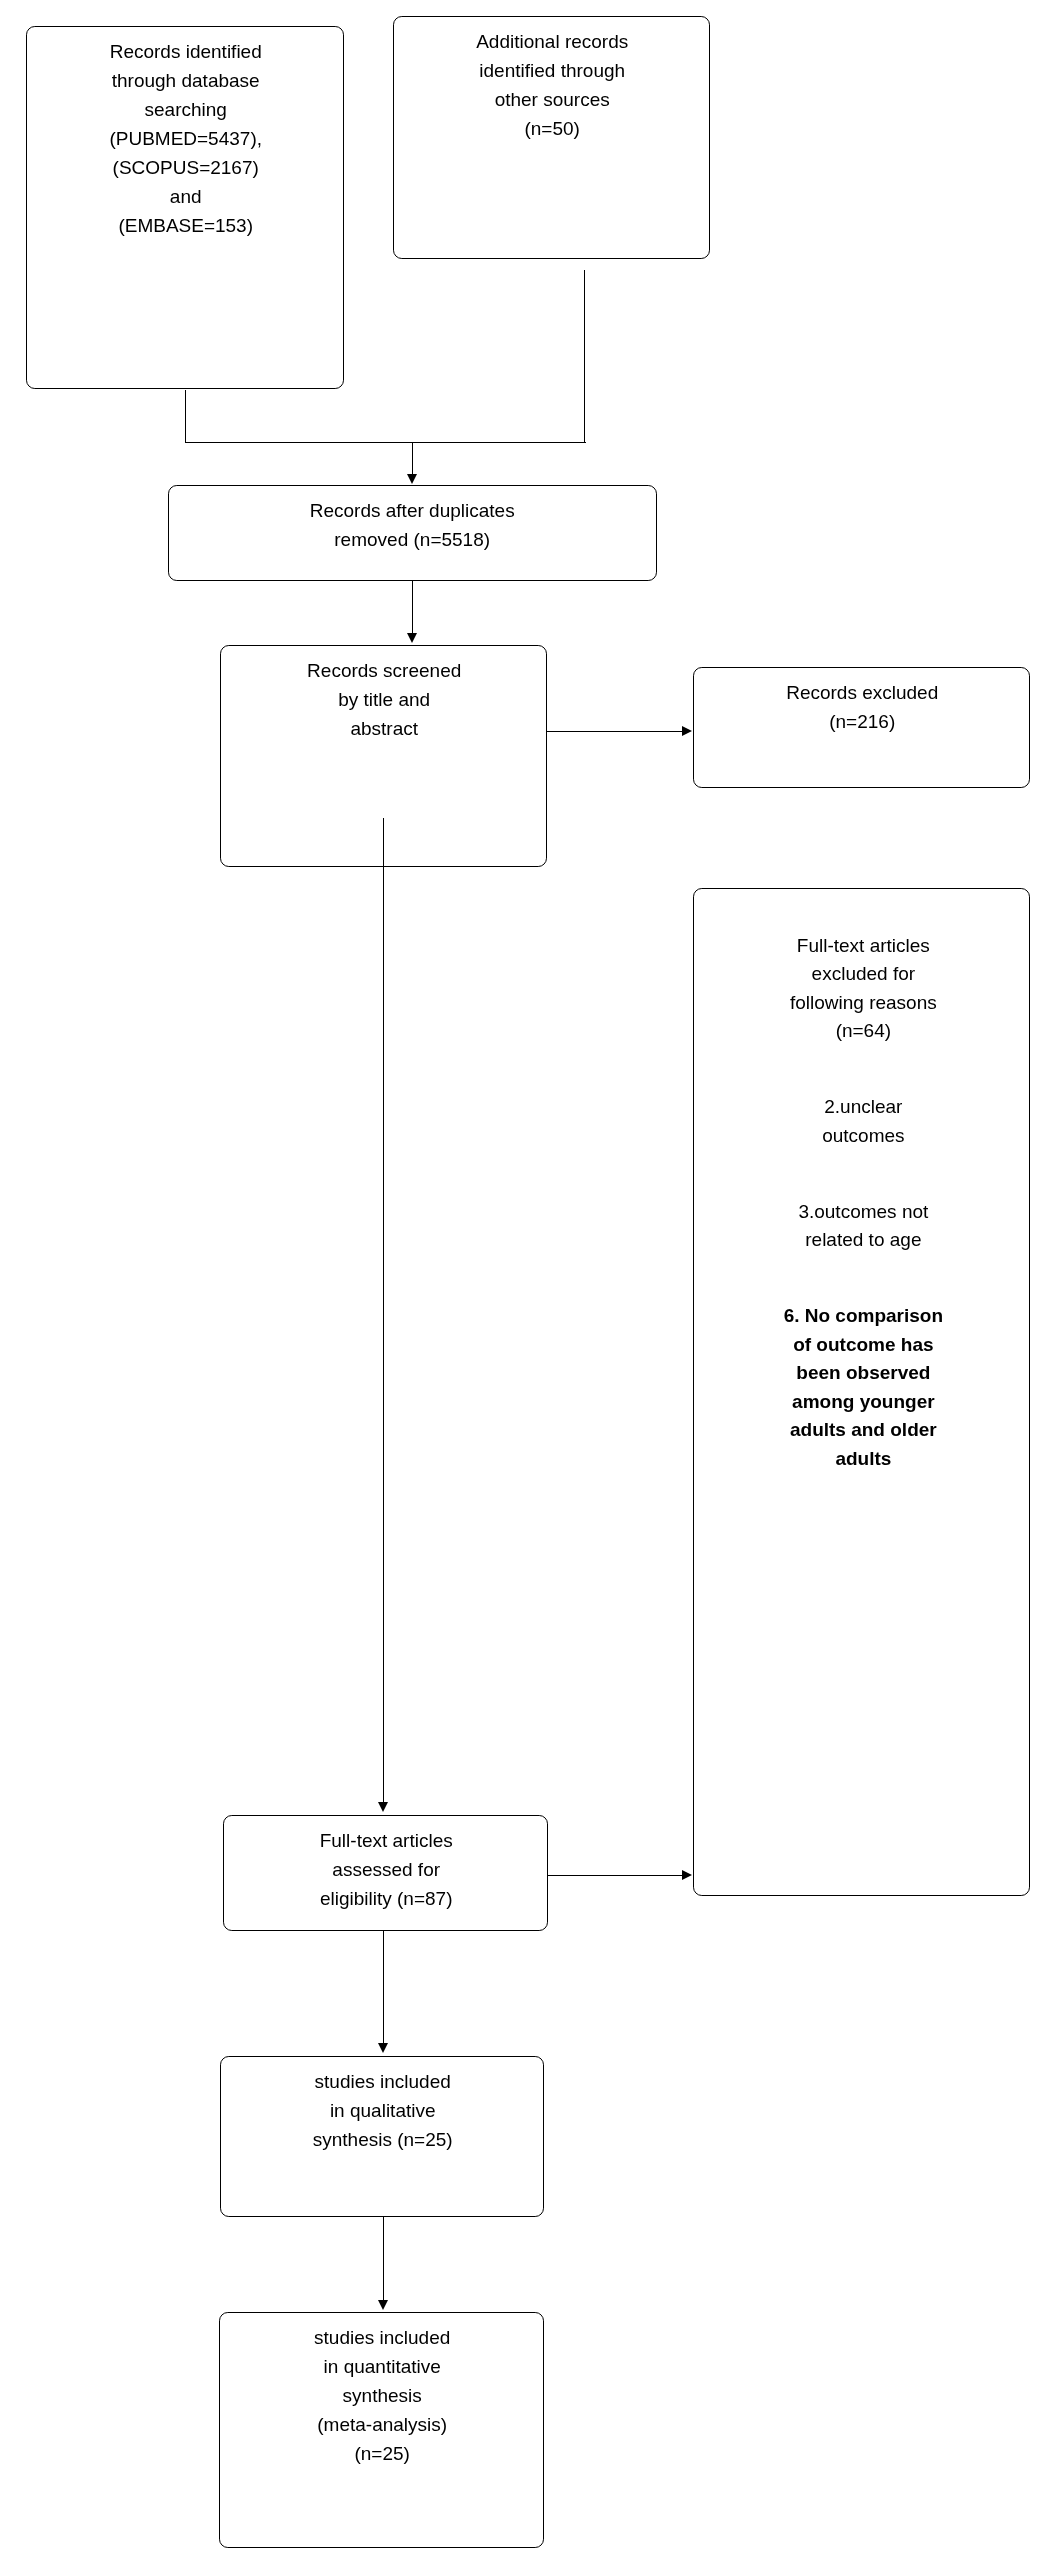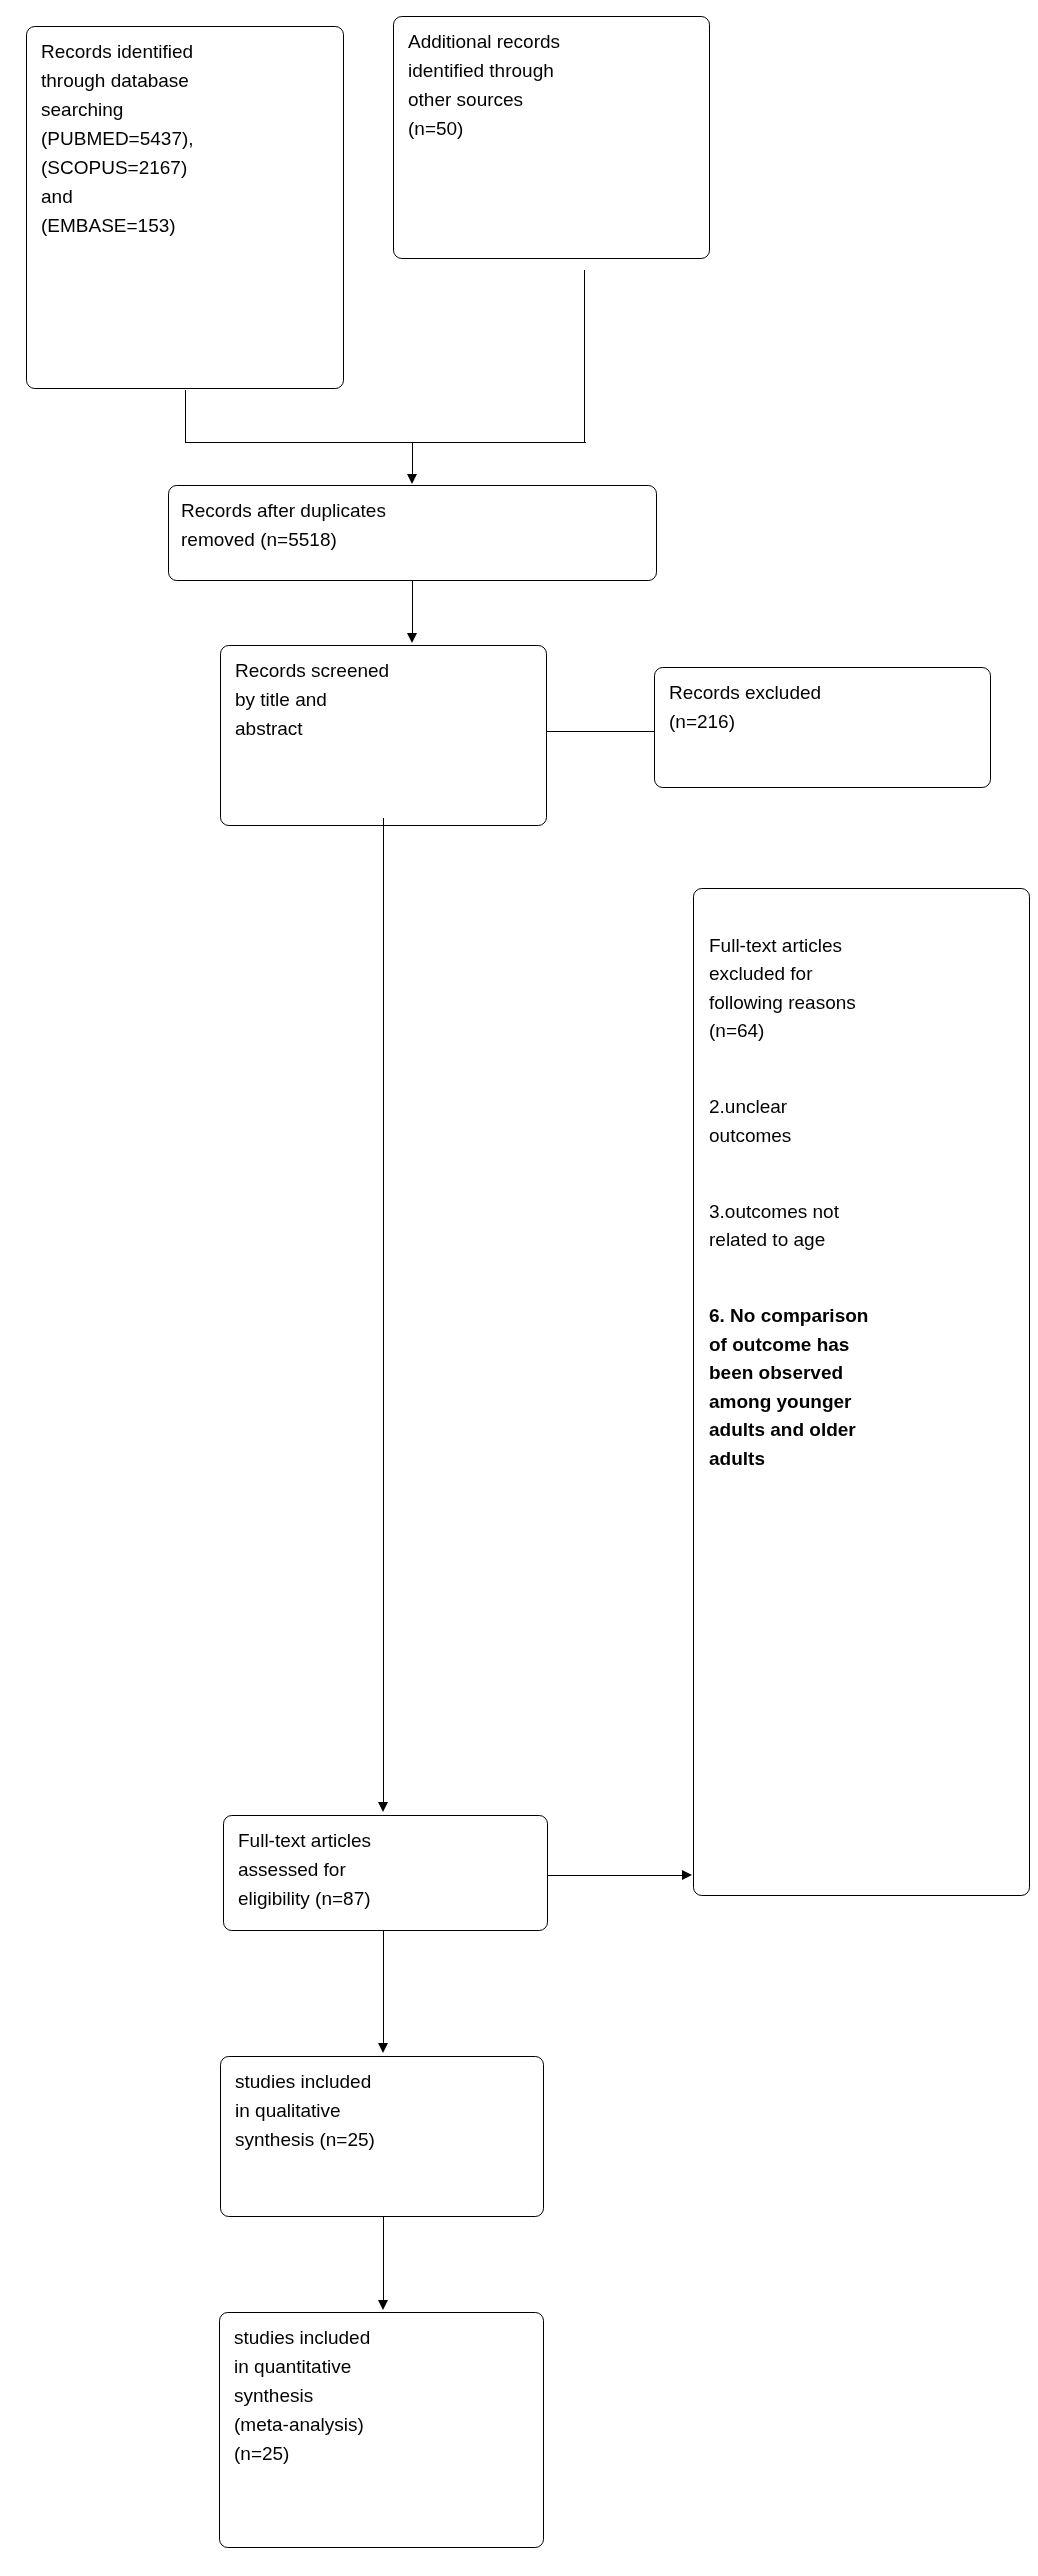--- a/index.html
+++ b/index.html
@@ -1,16 +1,16 @@
 <!DOCTYPE html>
 <html style="font-size:10px"><head>
 <meta charset="utf-8">
 <title>PRISMA Flow Diagram</title>
 <style>
-  * { box-sizing: border-box; }
+  * { box-sizing: border-box; text-align: center; }
   html, body {
     margin: 0;
     padding: 0;
     background: #ffffff;
   }
   body {
     font-family: "Liberation Sans", "DejaVu Sans", sans-serif;
   }
   #canvas {
     position: relative;
@@ -102,28 +102,28 @@
 
   <div class="vline" style="left:412px; top:442px; height:35px;"></div>
   <div class="arrow-down" style="left:407px; top:474px;"></div>
 
   <div class="node" style="left:168px; top:485px; width:489px; height:96px;padding-left:12px;">Records after duplicates
 removed (n=5518)</div>
 
   <div class="vline" style="left:412px; top:581px; height:57px;"></div>
   <div class="arrow-down" style="left:407px; top:633px;"></div>
 
-  <div class="node" style="left:220px; top:645px; width:327px; height:181px;">Records screened
+  <div class="node" style="left:220px; top:645px; width:327px; height:222px;">Records screened
 by title and
 abstract</div>
 
   <div class="hline" style="left:547px; top:731px; width:136px;"></div>
   <div class="arrow-right" style="left:682px; top:726px;"></div>
 
-  <div class="node" style="left:654px; top:667px; width:337px; height:121px;">Records excluded
+  <div class="node" style="left:693px; top:667px; width:337px; height:121px;">Records excluded
 (n=216)</div>
 
   <div class="node reasons" style="left:693px; top:888px; width:337px; height:1008px;">
     <span class="para">Full-text articles
 excluded for
 following reasons
 (n=64)</span>
     <span class="para">2.unclear
 outcomes</span>
     <span class="para">3.outcomes not

